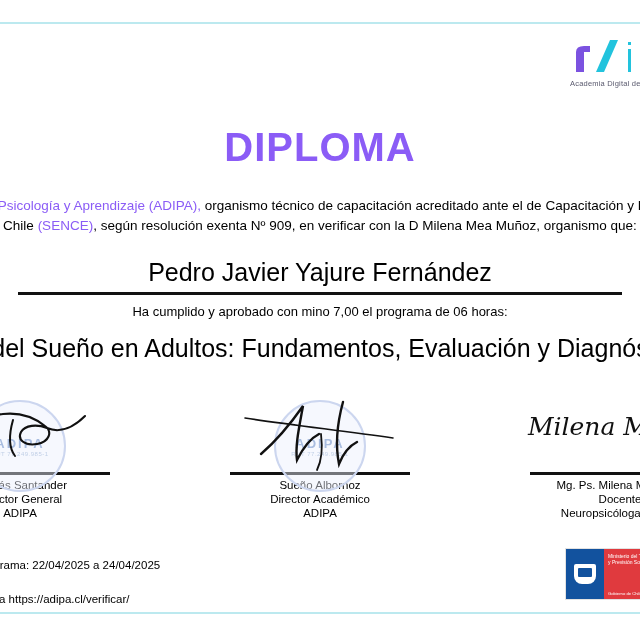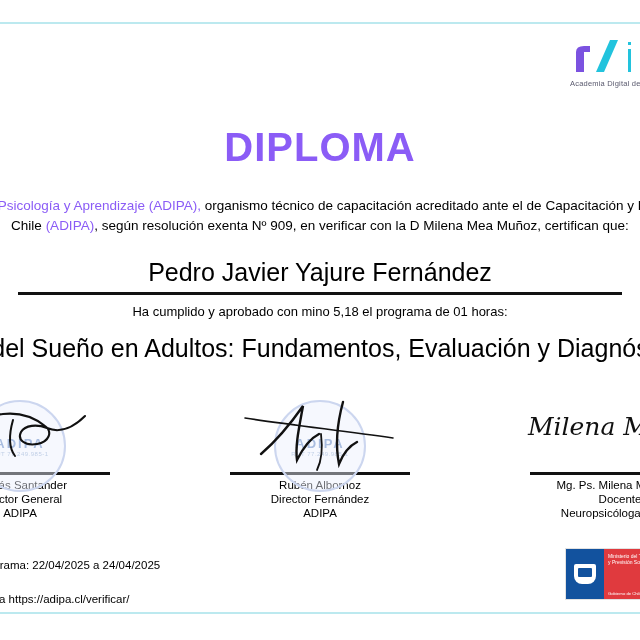--- a/index.html
+++ b/index.html
@@ -272,31 +272,31 @@
         <rect x="58" y="13" width="3" height="23" fill="#22c3dd"></rect>
       </svg>
     </div>
     <div class="logo-wordmark">Academia Digital de Psicología y Aprendizaje</div>
   </div>
 
   <div id="diploma-title">DIPLOMA</div>
 
   <div id="intro-paragraph">
     <span class="accent">Digital de Psicología y Aprendizaje (ADIPA),</span><span> organismo técnico de capacitación acreditado ante el</span>
-    <span>de Capacitación y Empleo de Chile </span><span class="accent">(ADIPA)</span><span>, según resolución exenta Nº 909, en verificar con la D</span>
-    <span>Milena Mea Muñoz, certifican que:</span>
+    <span>de Capacitación y Empleo de Chile </span><span class="accent">(SENCE)</span><span>, según resolución exenta Nº 909, en verificar con la D</span>
+    <span>Milena Mea Muñoz, organismo que:</span>
   </div>
 
   <div id="recipient-name">Pedro Javier Yajure Fernández</div>
   <div id="recipient-rule"></div>
 
   <div id="grade-line">
     <span>Ha cumplido y aprobado con mino</span>
-    <span>5,18</span>
-    <span>el programa de 01 horas:</span>
+    <span>7,00</span>
+    <span>el programa de 06 horas:</span>
   </div>
 
   <div id="course-title">del Sueño en Adultos: Fundamentos, Evaluación y Diagnós</div>
 
   <div id="signature-row">
 
     <div class="signature-block">
       <div class="signature-art">
         <div class="stamp">
           <div class="stamp-text">ADIPA</div>
@@ -321,22 +321,22 @@
           <div class="stamp-sub">RUT 77.249.985-1</div>
         </div>
         <svg class="sig" width="190" height="74" viewBox="0 0 190 74">
           <path d="M20 20 C60 26 110 32 168 40" fill="none" stroke="#111" stroke-width="1.6" stroke-linecap="round"></path>
           <path d="M36 56 C50 44 64 28 78 8 C74 30 70 48 72 62 C78 50 86 40 94 36" fill="none" stroke="#111" stroke-width="2.4" stroke-linecap="round"></path>
           <path d="M118 4 C112 26 110 46 114 66 C118 56 124 48 132 44" fill="none" stroke="#111" stroke-width="2.4" stroke-linecap="round"></path>
           <path d="M96 36 C98 52 96 64 92 72" fill="none" stroke="#111" stroke-width="1.8" stroke-linecap="round"></path>
         </svg>
       </div>
       <div class="signature-rule"></div>
-      <div class="signature-caption">Rubén Albornoz</div>
-      <div class="signature-caption">Director Fernández</div>
+      <div class="signature-caption">Sueño Albornoz</div>
+      <div class="signature-caption">Director Académico</div>
       <div class="signature-caption">ADIPA</div>
     </div>
 
     <div class="signature-block">
       <div class="signature-art">
         <div class="script-signature">Milena Mea M</div>
       </div>
       <div class="signature-rule"></div>
       <div class="signature-caption">Mg. Ps. Milena Mea Muñ</div>
       <div class="signature-caption">Docente</div>

